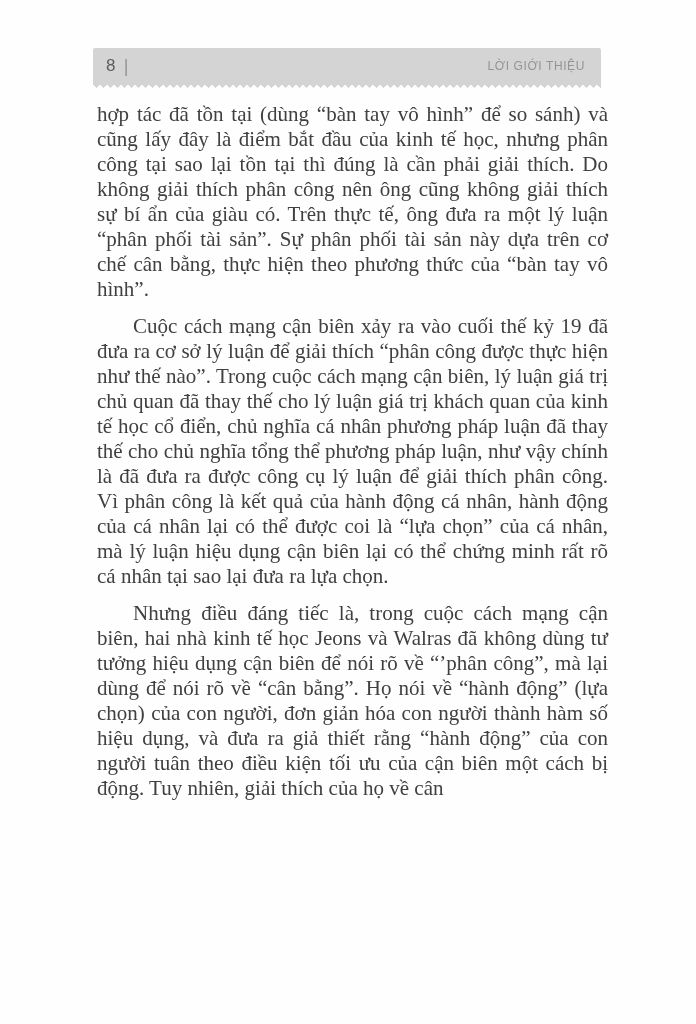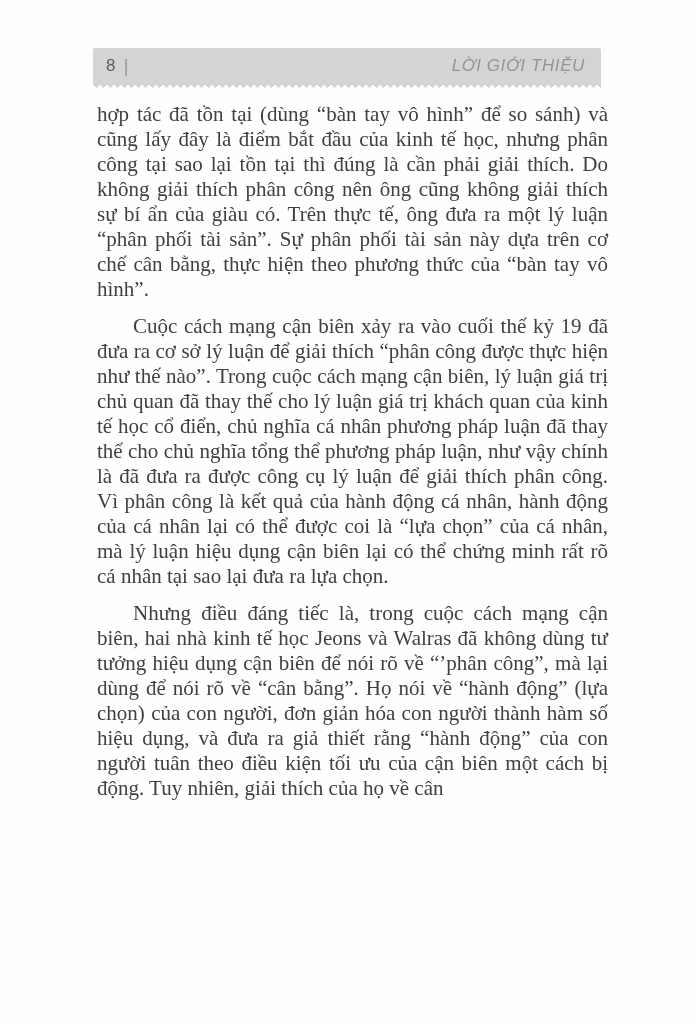--- a/index.html
+++ b/index.html
@@ -57,25 +57,24 @@
     color: #5c5c5c;
     letter-spacing: 0.5px;
   }
   .header-sep {
     font-size: 16px;
     color: #8e8e8e;
     font-weight: 300;
     transform: scaleY(1.15);
   }
   .running-title {
-    font-size: 17px;
+    font-size: 12px;
     color: #949494;
     letter-spacing: 0.6px;
     text-transform: uppercase;
-    font-style: italic;
   }
 
   
   .content {
     position: absolute;
     left: 97px;
     top: 102px;
     width: 511px;
     font-size: 21px;
     line-height: 25px;

